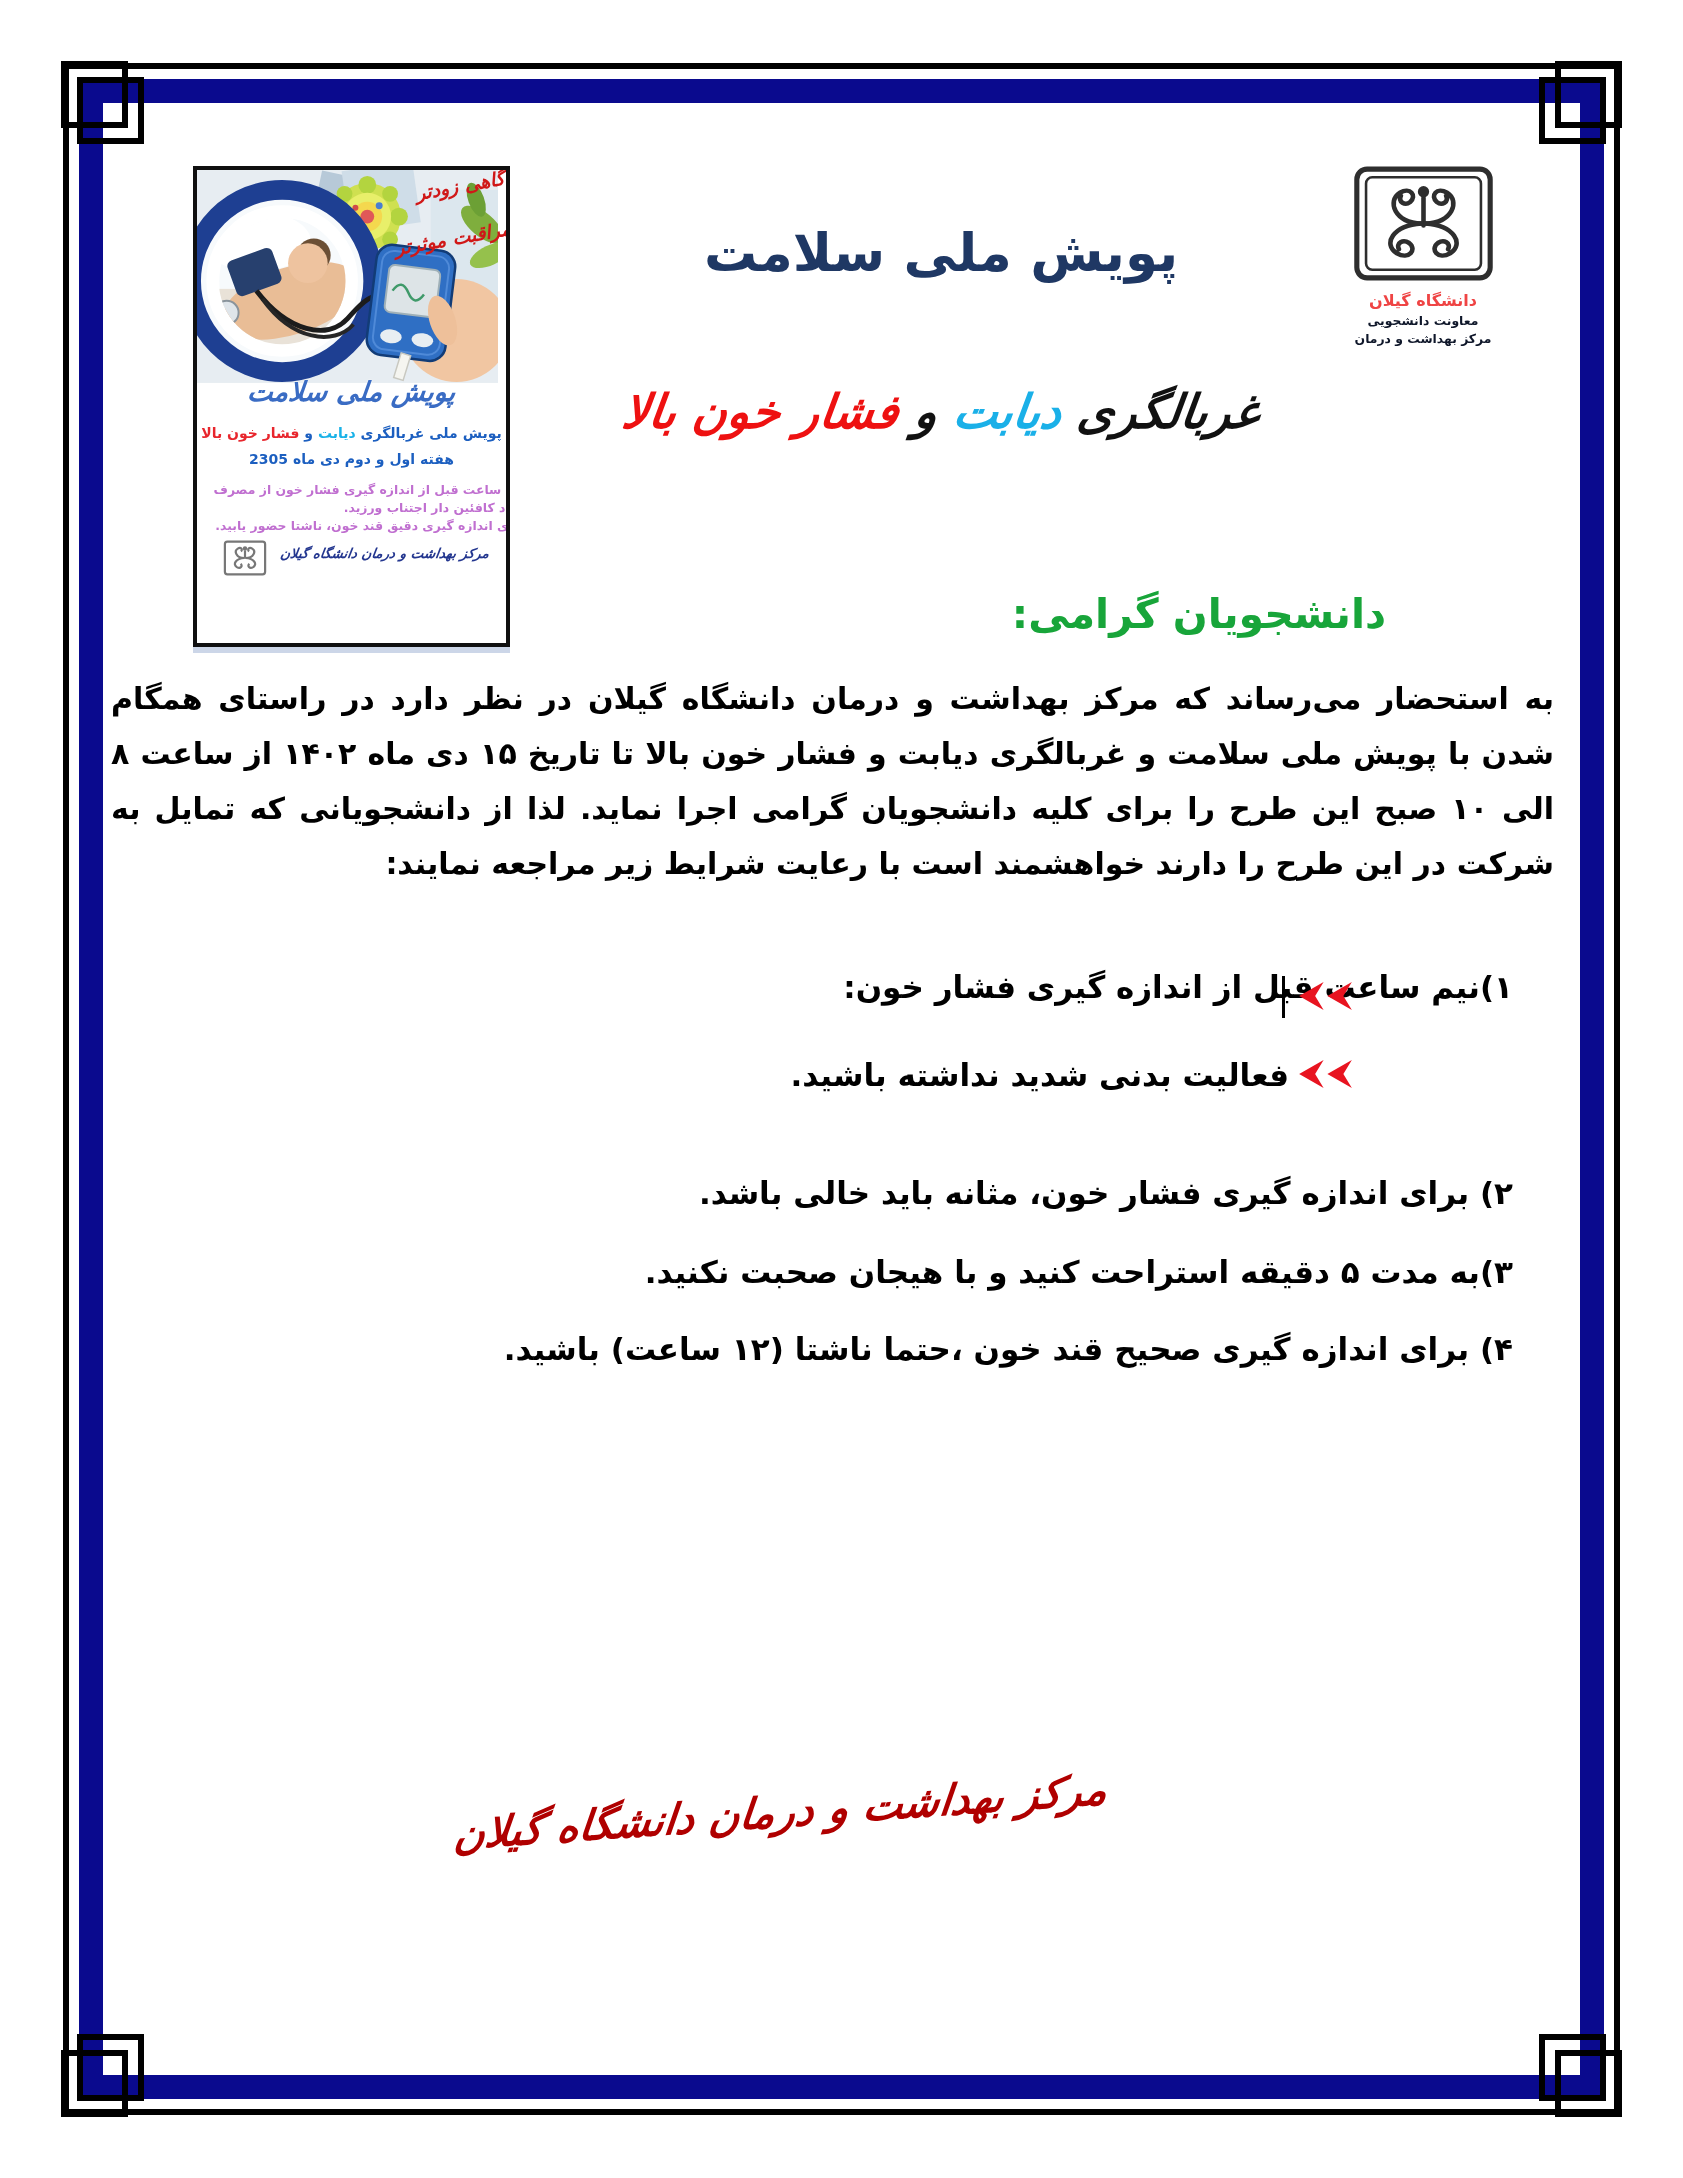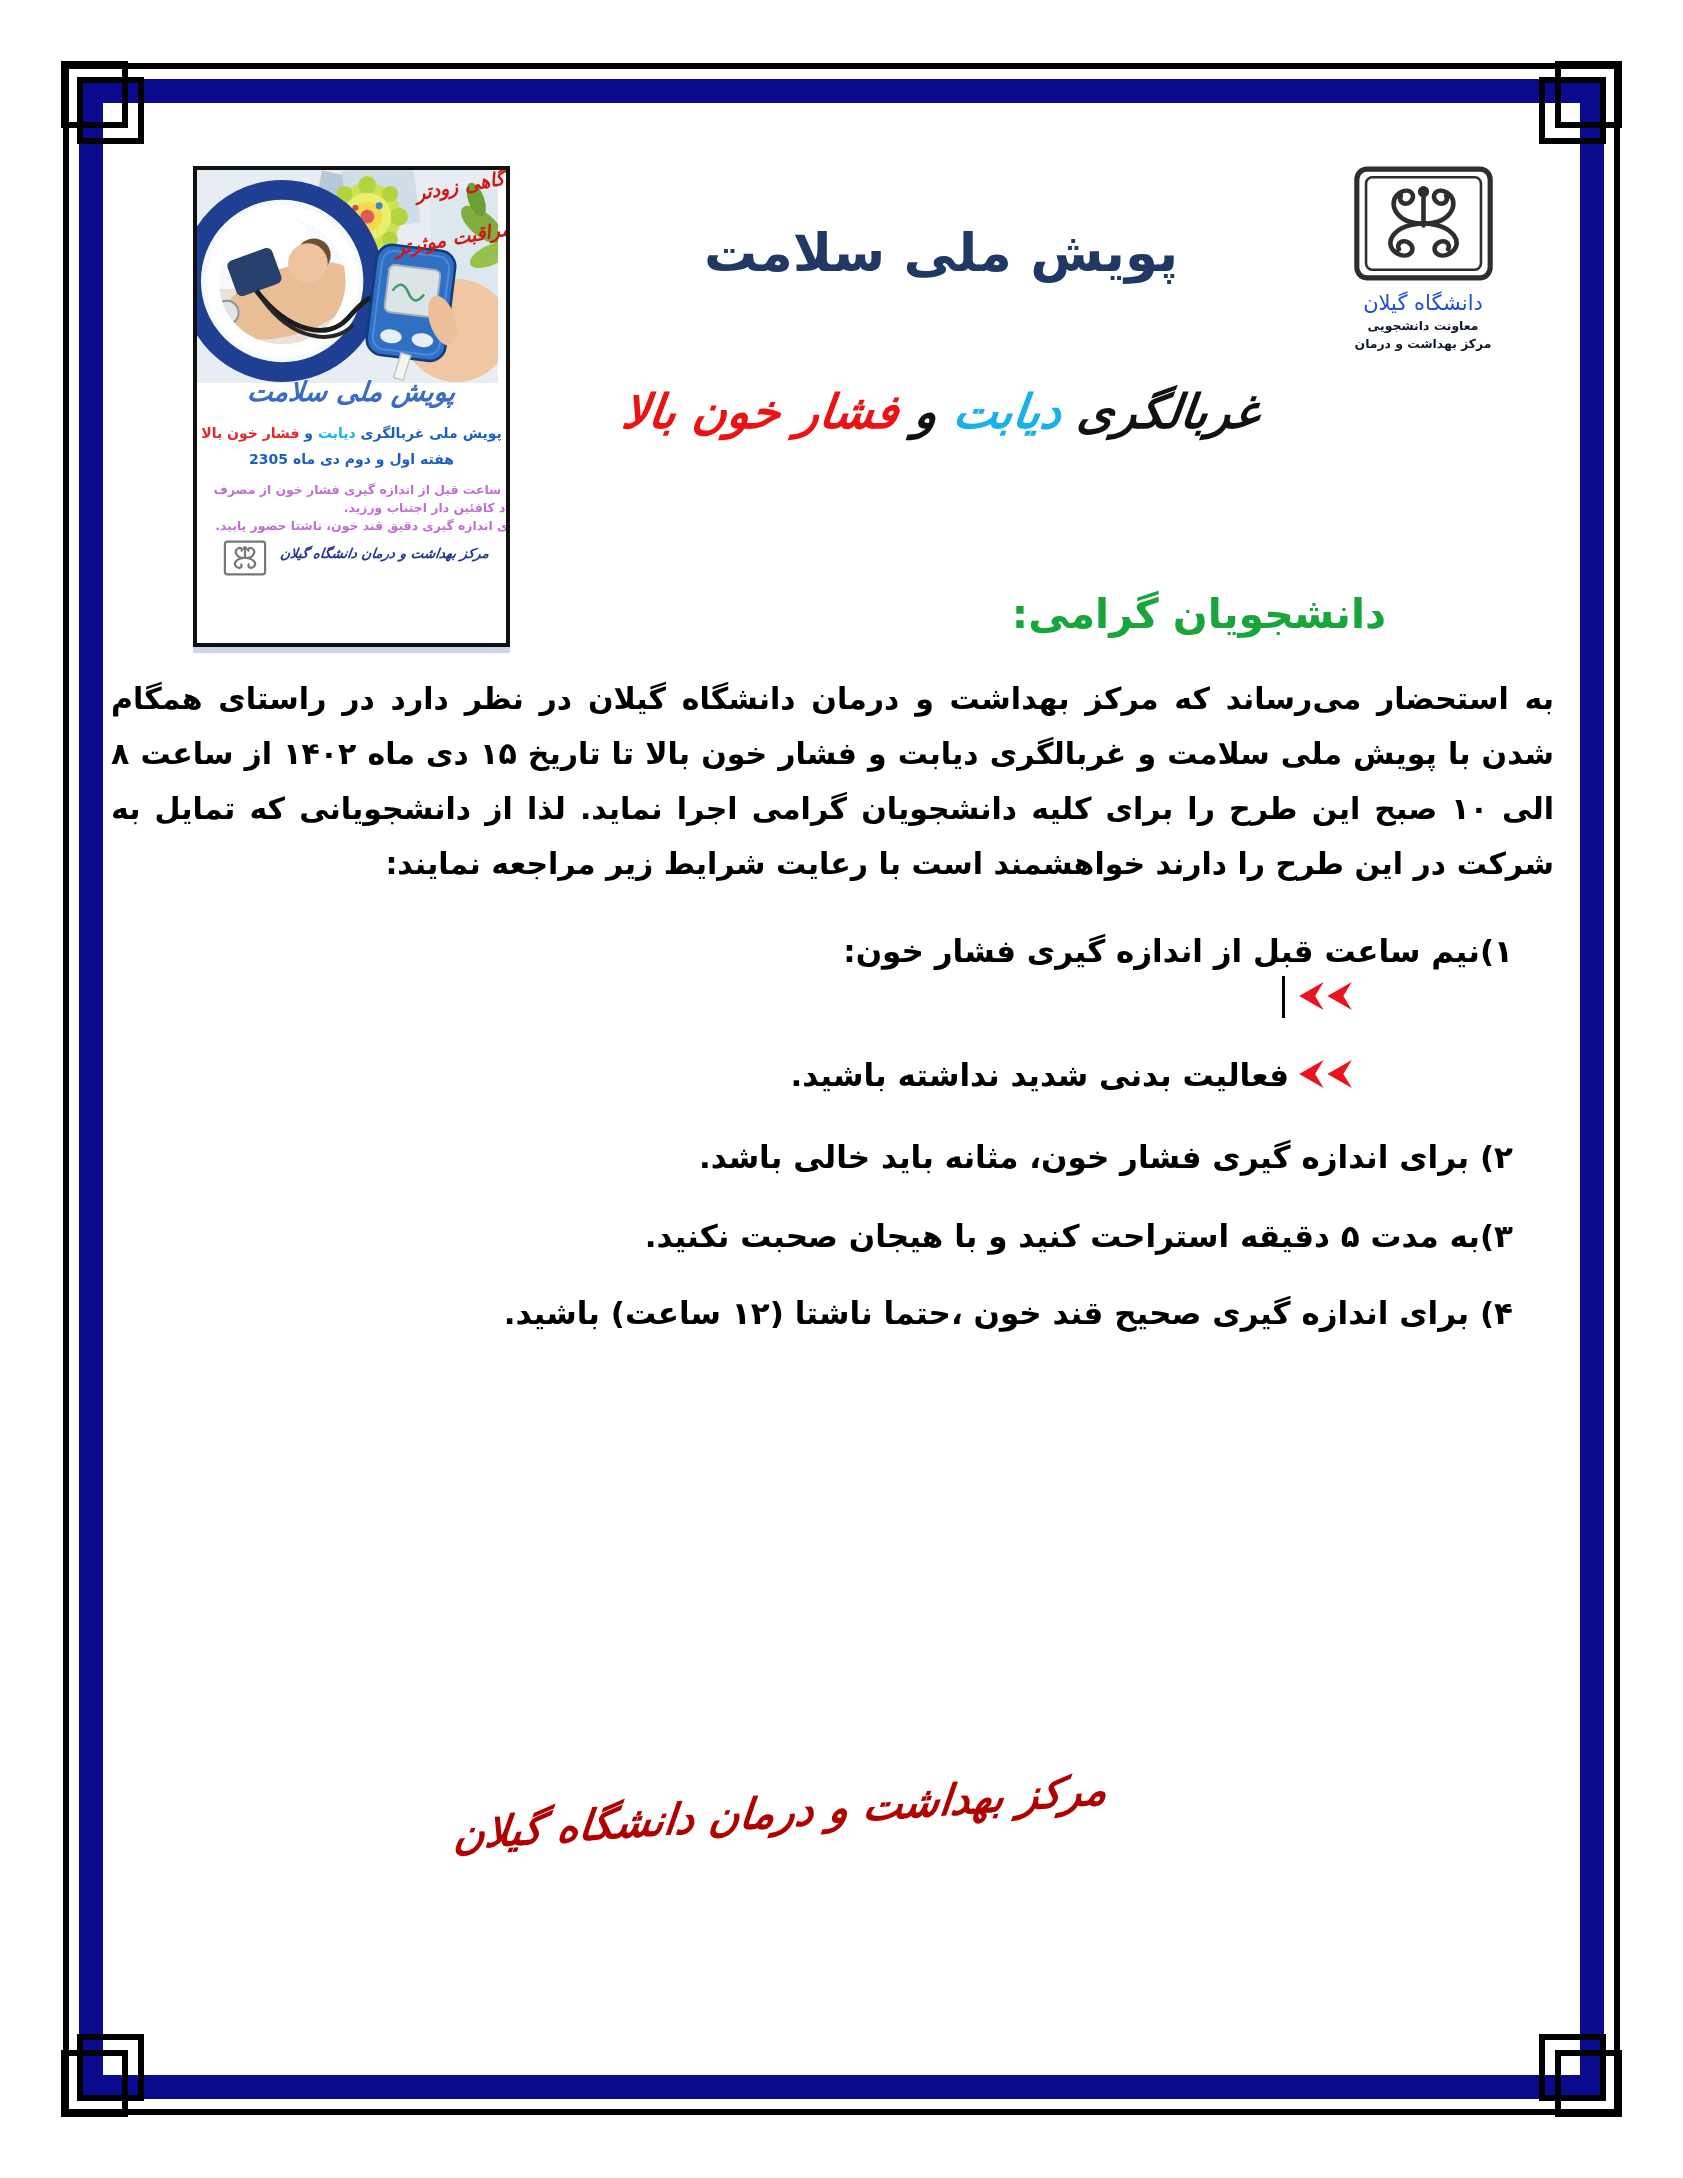--- a/index.html
+++ b/index.html
@@ -24,35 +24,35 @@
           font-size:14px;font-weight:bold;color:#1c5fc0;white-space:nowrap;}
   .poster-notes{position:absolute;left:-20px;top:311px;width:348px;direction:rtl;
           font-size:12.4px;font-weight:bold;color:#c06fd0;line-height:18px;white-space:nowrap;}
   .poster-footer{position:absolute;left:0;top:366px;width:100%;height:59px;}
   .poster-footer .mini-logo{position:absolute;left:26px;top:2px;}
   .poster-footer .script{position:absolute;left:89px;top:10px;width:203px;text-align:center;
           direction:rtl;font-size:13.4px;font-weight:bold;font-style:italic;color:#23368f;
           transform:skewX(-8deg);white-space:nowrap;}
   
   .uni-logo{position:absolute;left:1339px;top:164px;width:168px;text-align:center;}
-  .uni-logo .org{font-size:21px;font-weight:normal;color:#1d4ed8;direction:rtl;margin-top:4px;}
+  .uni-logo .org{font-size:16px;font-weight:bold;color:#ef4444;direction:rtl;margin-top:4px;}
   .uni-logo .dept{font-size:12.4px;font-weight:bold;color:#0f172a;direction:rtl;margin-top:3px;}
   
   .page-title{position:absolute;left:634px;top:222px;width:614px;text-align:center;direction:rtl;
           font-size:53px;font-weight:bold;color:#1f3864;white-space:nowrap;}
   .callig{position:absolute;left:594px;top:384px;width:693px;text-align:center;direction:rtl;
           font-size:47px;font-weight:bold;font-style:italic;white-space:nowrap;
           transform:skewX(-7deg);}
   .greeting{position:absolute;right:297px;top:590px;direction:rtl;font-size:41px;font-weight:bold;
           color:#18a53a;white-space:nowrap;}
   .body-par{position:absolute;left:111px;top:671px;width:1443px;direction:rtl;text-align:justify;
           text-align-last:right;font-size:30px;font-weight:bold;color:#000;line-height:55px;}
   
   .l-item{position:absolute;direction:rtl;font-size:31px;font-weight:bold;color:#000;
-          white-space:nowrap;right:170px;}
+          white-space:nowrap;right:170px;margin-top:36px;}
   .l-bullet{position:absolute;direction:rtl;font-size:31px;font-weight:bold;color:#000;
           white-space:nowrap;right:327px;}
   .arrows{display:inline-block;vertical-align:-4px;margin-left:6px;}
   .cursor-bar{display:inline-block;width:3px;height:42px;background:#000;vertical-align:-10px;
           margin-right:4px;}
   
   .signature{position:absolute;left:554px;top:1784px;width:554px;text-align:center;direction:rtl;
           font-size:42px;font-weight:bold;font-style:italic;color:#b00000;white-space:nowrap;
           transform:rotate(-4deg) skewX(-10deg);}
 </style>

